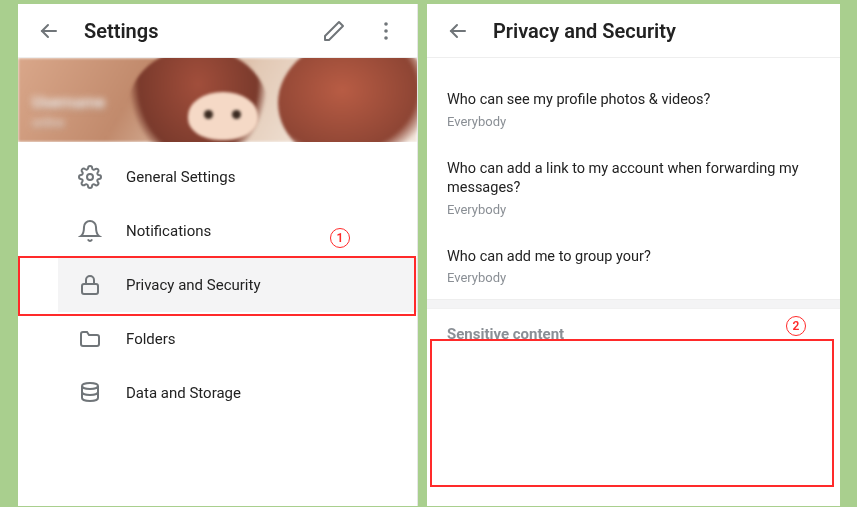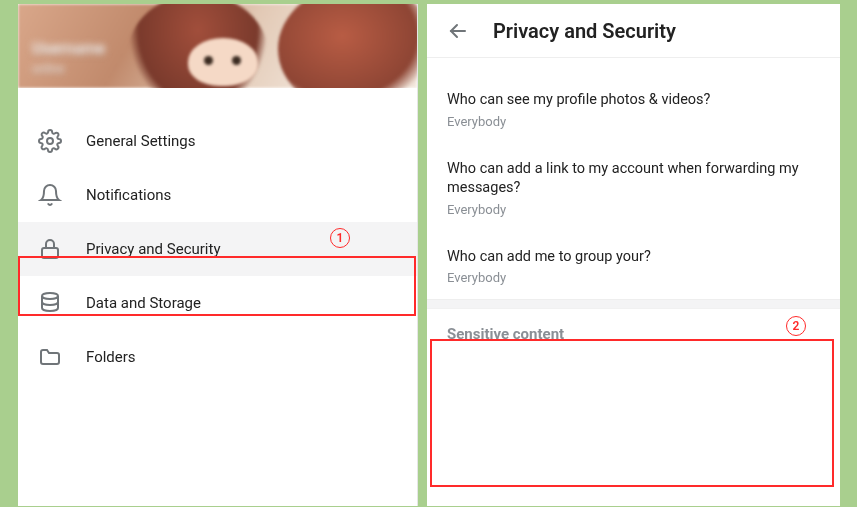--- a/index.html
+++ b/index.html
@@ -54,21 +54,21 @@
     }
     .cover-bg { position:absolute; inset:0; }
     .cover-bg div { position:absolute; filter:blur(1.5px); }
     .cover .name, .cover .sub {
       position:absolute; left:14px;
       color:#fff; text-shadow:0 1px 2px rgba(0,0,0,.3);
       filter: blur(3.5px);
     }
     .cover .name { bottom:30px; font-size:16px; font-weight:600; }
     .cover .sub { bottom:12px; font-size:12px; opacity:.95; }
-    .list { padding-top: 26px; }
+    .list { padding-top: 8px; margin-left: 40px; }
     .row {
       display:flex; align-items:center;
       height: 54px;
       padding: 0 20px;
       gap: 24px;
       cursor: pointer;
       font-size: 15px;
       color:#222;
     }
     .row.selected { background:#f4f4f5; }
@@ -106,20 +106,41 @@
       display:flex;align-items:center;justify-content:center;flex-shrink:0;
       margin-top:2px;
     }
     .check-row .label { font-size:15px; color:#222; }
     .check-row .desc { font-size:12.5px; color:#8a8f95; margin-top:4px; max-width:300px; line-height:1.4; }
   </style>
 </head>
 <body>
 
 <div class="panel panel-left">
+  <div class="hdr">
+    <div class="iconbtn">
+      <svg class="icon" viewBox="0 0 24 24" fill="none" stroke="currentColor" stroke-width="2" stroke-linecap="round">
+          <path d="M19 12H5"></path>
+          <path d="M11 18l-6-6 6-6"></path>
+        </svg>
+    </div>
+    <div class="title">Settings</div>
+    <div class="iconbtn">
+      <svg class="icon" viewBox="0 0 24 24" fill="none" stroke="currentColor" stroke-width="2" stroke-linecap="round" stroke-linejoin="round">
+          <path d="M17 3l4 4L7 21H3v-4L17 3z"></path>
+        </svg>
+    </div>
+    <div class="iconbtn">
+      <svg class="icon" viewBox="0 0 24 24" fill="currentColor">
+          <circle cx="12" cy="5" r="1.8"></circle>
+          <circle cx="12" cy="12" r="1.8"></circle>
+          <circle cx="12" cy="19" r="1.8"></circle>
+        </svg>
+    </div>
+  </div>
 
   <div class="cover">
     <div class="cover-bg">
 
       <div style="left:0;top:0;right:0;bottom:0;background:linear-gradient(120deg,#d9a78a 0%,#c18a6c 30%,#e2c9b5 55%,#f3e7dc 80%);"></div>
       <div style="left:110px;top:-10px;width:140px;height:120px;background:radial-gradient(ellipse at 50% 30%,#a14e3b 0%,#7a3a2c 60%,transparent 70%);border-radius:50% 50% 40% 40%;"></div>
       <div style="left:260px;top:-20px;width:160px;height:130px;background:radial-gradient(ellipse at 40% 40%,#b85c44 0%,#8e4534 55%,transparent 68%);border-radius:50%;"></div>
       <div style="left:170px;top:34px;width:70px;height:48px;background:#f5d9c6;border-radius:50% 50% 45% 45%;"></div>
       <div style="left:186px;top:52px;width:9px;height:9px;background:#3a2a20;border-radius:50%;"></div>
       <div style="left:214px;top:52px;width:9px;height:9px;background:#3a2a20;border-radius:50%;"></div>
@@ -144,33 +165,33 @@
       <span>Notifications</span>
     </div>
     <div class="row selected">
       <svg class="icon" viewBox="0 0 24 24" fill="none" stroke="currentColor" stroke-width="2" stroke-linecap="round">
           <rect x="4" y="11" width="16" height="10" rx="2"></rect>
           <path d="M8 11V7a4 4 0 0 1 8 0v4"></path>
         </svg>
       <span>Privacy and Security</span>
     </div>
     <div class="row">
+      <svg class="icon" viewBox="0 0 24 24" fill="none" stroke="currentColor" stroke-width="2" stroke-linecap="round">
+          <path d="M3 7a2 2 0 0 1 2-2h4l2 3h8a2 2 0 0 1 2 2v7a2 2 0 0 1-2 2H5a2 2 0 0 1-2-2V7z"></path>
+        </svg>
+      <span>Folders</span>
+    </div>
+    <div class="row">
       <svg class="icon" viewBox="0 0 24 24" fill="none" stroke="currentColor" stroke-width="2">
           <ellipse cx="12" cy="5" rx="8" ry="3"></ellipse>
           <path d="M4 5v6c0 1.7 3.6 3 8 3s8-1.3 8-3V5"></path>
           <path d="M4 11v6c0 1.7 3.6 3 8 3s8-1.3 8-3v-6"></path>
         </svg>
       <span>Data and Storage</span>
     </div>
-    <div class="row">
-      <svg class="icon" viewBox="0 0 24 24" fill="none" stroke="currentColor" stroke-width="2" stroke-linecap="round">
-          <path d="M3 7a2 2 0 0 1 2-2h4l2 3h8a2 2 0 0 1 2 2v7a2 2 0 0 1-2 2H5a2 2 0 0 1-2-2V7z"></path>
-        </svg>
-      <span>Folders</span>
-    </div>
   </div>
 </div>
 
 <div class="panel panel-right">
   <div class="hdr">
     <div class="iconbtn">
       <svg class="icon" viewBox="0 0 24 24" fill="none" stroke="currentColor" stroke-width="2" stroke-linecap="round">
           <path d="M19 12H5"></path>
           <path d="M11 18l-6-6 6-6"></path>
         </svg>

